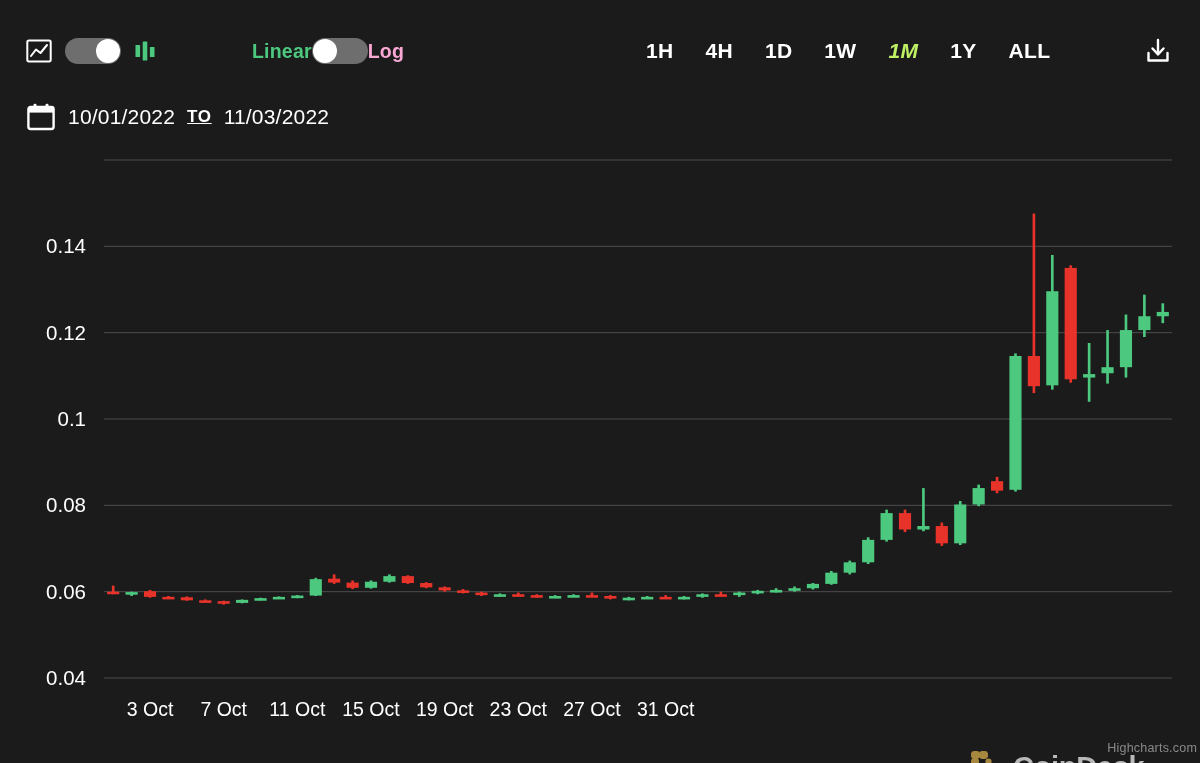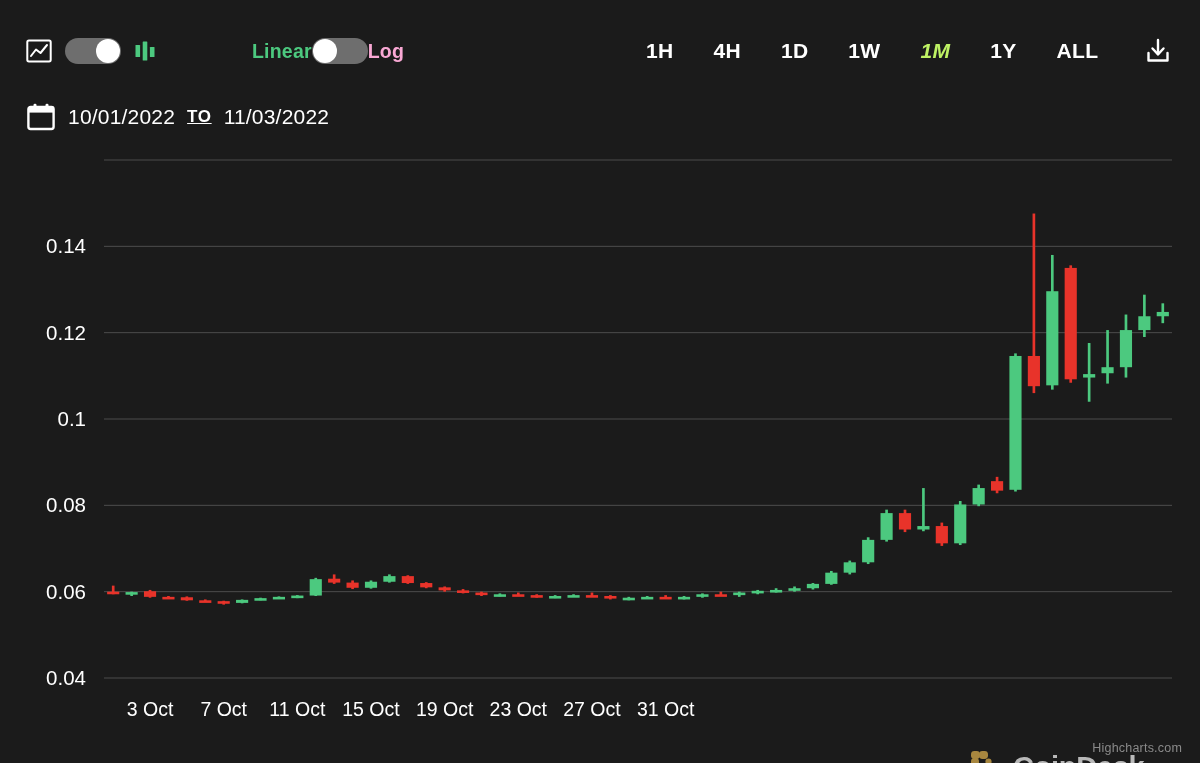--- a/index.html
+++ b/index.html
@@ -10,21 +10,21 @@
     overflow: hidden;
   }
   #app { position: relative; width: 1200px; height: 763px; background: #1b1b1b; }
 
   
   .toolbar {
     position: absolute; left: 0; top: 0; width: 1200px; height: 88px;
   }
   .tb-left { position: absolute; left: 26px; top: 38px; display: flex; align-items: center; gap: 13px; }
   .tb-mid  { position: absolute; left: 252px; top: 38px; display: flex; align-items: center; }
-  .tb-right{ position: absolute; left: 630px; top: 38px; display: flex; align-items: center; gap: 8px; }
+  .tb-right{ position: absolute; left: 630px; top: 38px; display: flex; align-items: center; gap: 0px; }
   .dl-btn  { position: absolute; right: 27px; top: 36px; width: 30px; height: 30px; }
 
   .icon-line { width: 26px; height: 26px; display:block; }
   .icon-candle { width: 22px; height: 24px; display:block; }
 
   .toggle { position: relative; width: 56px; height: 26px; border-radius: 13px; background: #6e6e6e; }
   .toggle .knob {
     position: absolute; top: 1px; width: 24px; height: 24px; border-radius: 50%;
     background: #ffffff;
   }
@@ -48,21 +48,21 @@
   .d-to  { font-size: 17px; color: #ffffff; font-weight: bold; letter-spacing: .6px; text-decoration: underline; }
 
   
   .chart-wrap { position: absolute; left: 0; top: 150px; width: 1200px; height: 613px; }
   .chart-svg { display: block; }
 
   .ax-y-label { font-size: 20.5px; fill: #ffffff; font-family: "Liberation Sans", sans-serif; text-anchor: end; }
   .ax-x-label { font-size: 19.5px; fill: #ffffff; font-family: "Liberation Sans", sans-serif; text-anchor: middle; }
 
   .credit {
-    position: absolute; right: 18px; bottom: 8px;
+    position: absolute; right: 3px; bottom: 8px;
     font-size: 12.5px; color: #8a8a8a; letter-spacing: .2px;
   }
 
   
   .watermark {
     position: absolute; left: 968px; top: 598px;
     display: flex; align-items: center; gap: 11px;
   }
   .wm-text { font-size: 29px; font-weight: bold; color: #b9b9b9; letter-spacing: -.3px; }
 </style>

